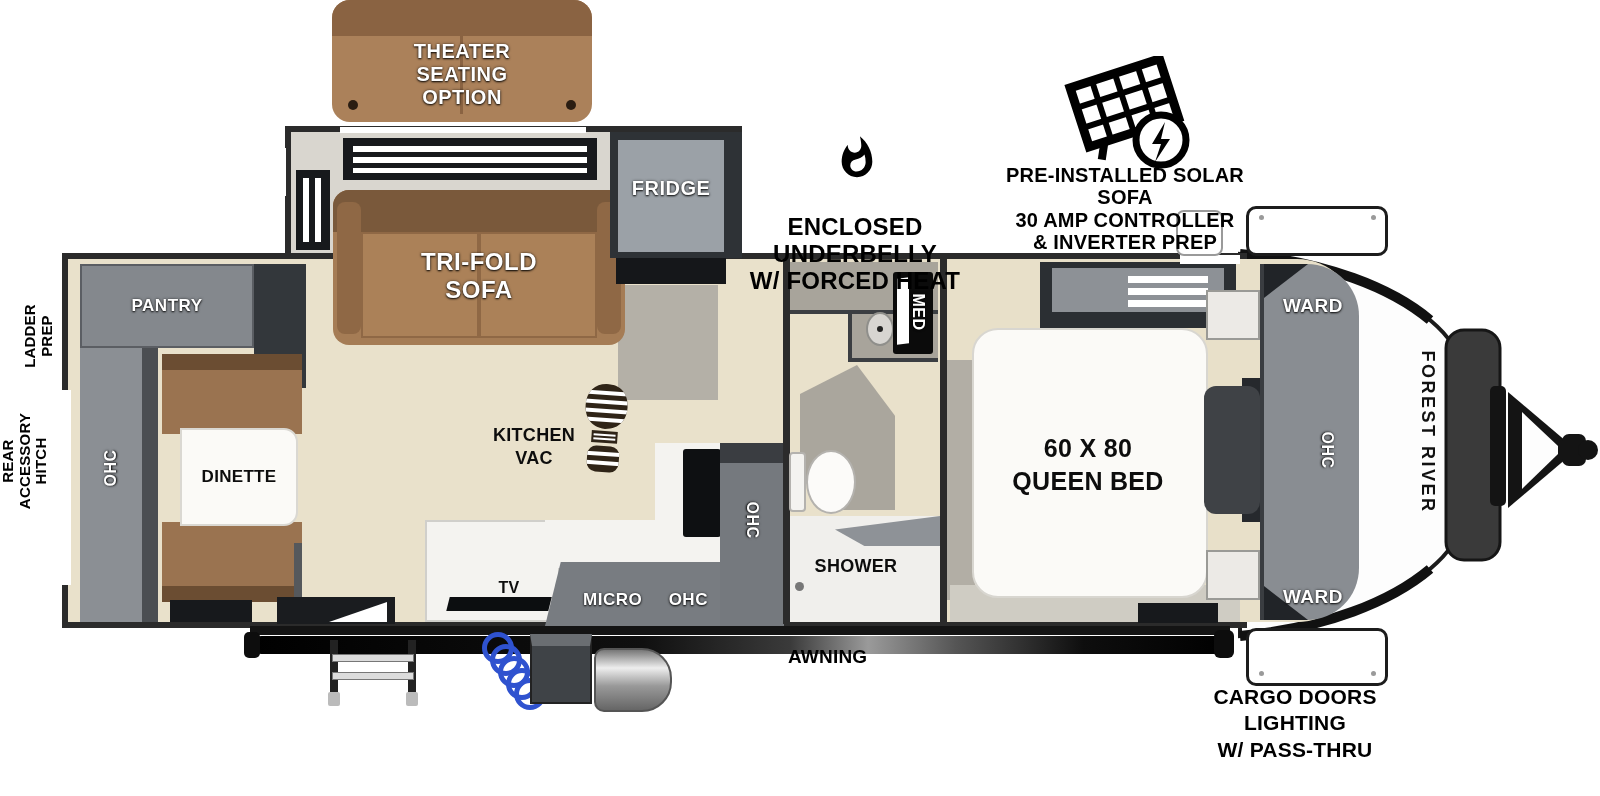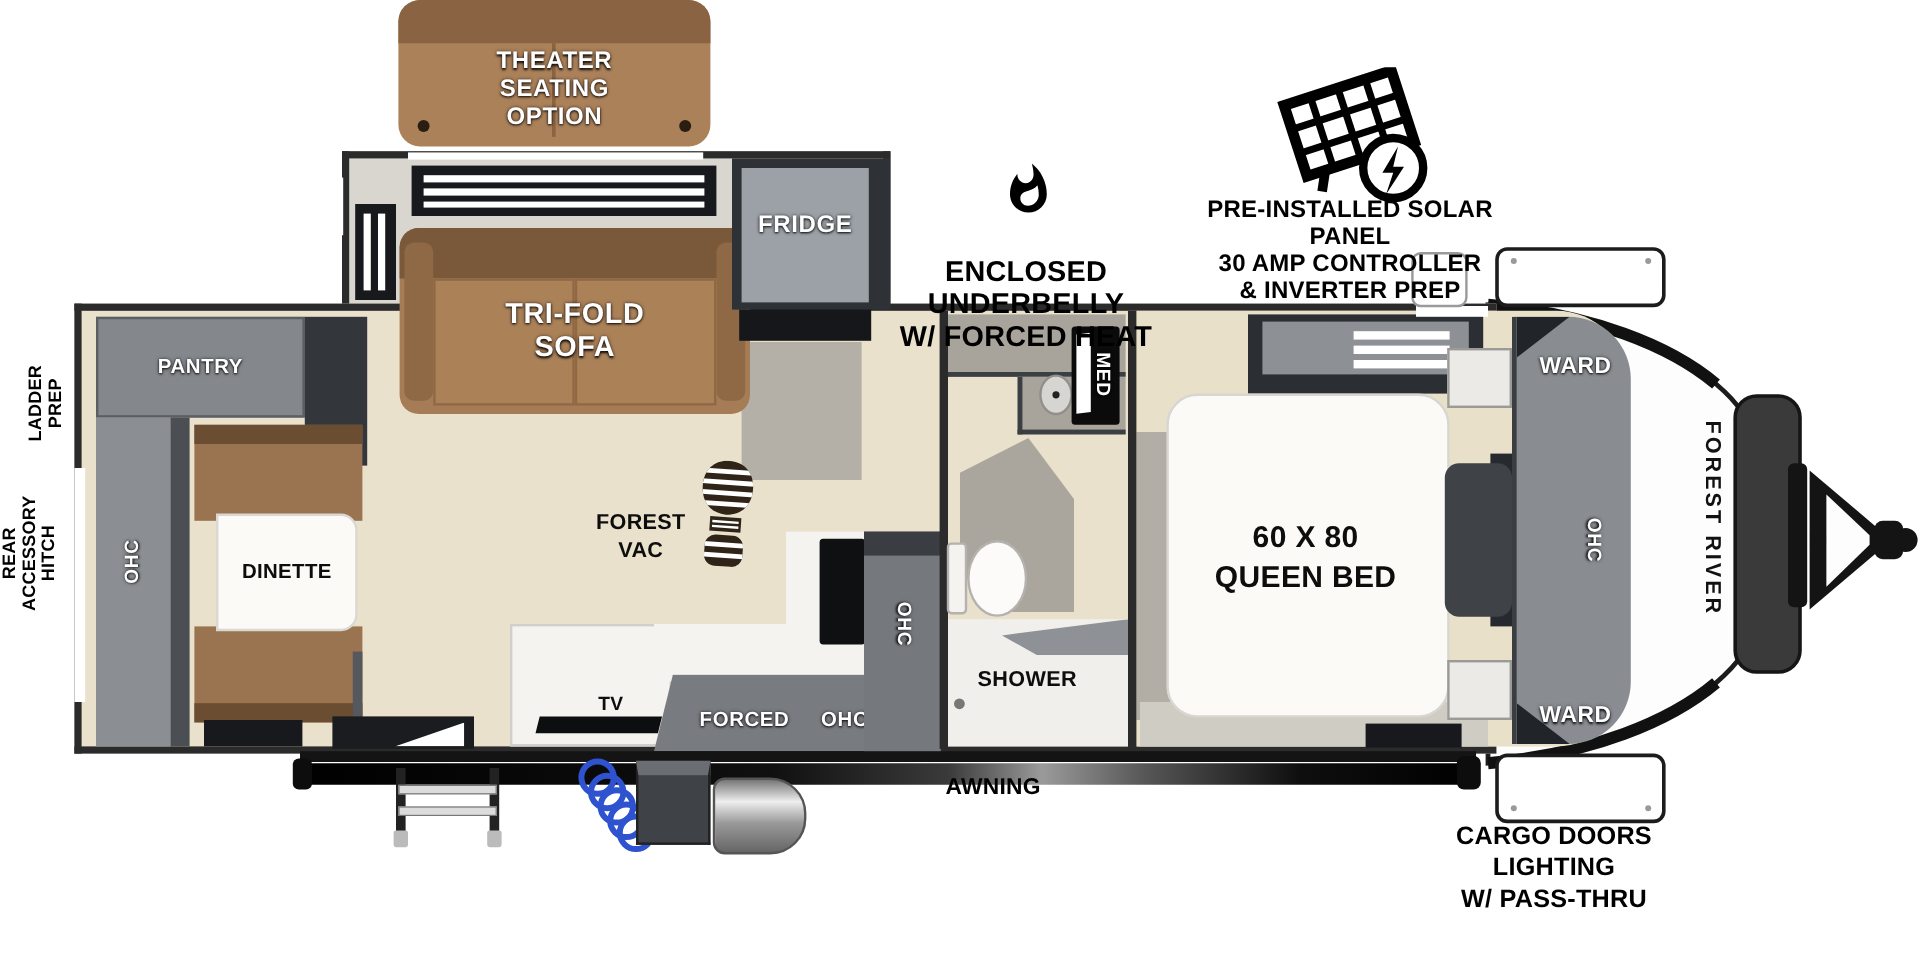--- a/index.html
+++ b/index.html
@@ -95,21 +95,21 @@
   </div>
 
   <div class="abs" style="left:610px;top:132px;width:132px;height:126px;background:#2e3236;"></div>
   <div class="abs" style="left:618px;top:140px;width:106px;height:112px;background:#9ba1a7;"></div>
   <div class="abs flabel" style="left:671px;top:188px;font-size:20px;">
       <span class="ctr abs">FRIDGE</span>
     </div>
   <div class="abs" style="left:616px;top:258px;width:110px;height:26px;background:#15171a;"></div>
 
   <div class="abs blabel center" style="left:478px;top:424px;width:112px;font-size:18px;line-height:1.25;">
-    <div>FOREST</div>
+    <div>KITCHEN</div>
     <div>VAC</div>
   </div>
   <svg class="abs" style="left:582px;top:384px;transform:rotate(4deg);" width="46" height="90" viewBox="0 0 46 90">
     <defs>
       <clipPath id="toeClip">
           <path d="M23 0 C35 0 44 8 44 22 C44 34 38 44 23 45 C8 44 2 34 2 22 C2 8 11 0 23 0 Z"></path>
         </clipPath>
       <clipPath id="heelClip">
           <rect x="7" y="62" width="32" height="26" rx="9"></rect>
         </clipPath>
@@ -128,21 +128,21 @@
     <g clip-path="url(#heelClip)">
       <rect x="0" y="68" width="46" height="4" fill="#fff"></rect>
         <rect x="0" y="77" width="46" height="4" fill="#fff"></rect>
     </g>
   </svg>
 
   <div class="abs" style="left:425px;top:520px;width:135px;height:102px;background:#f4f3f0;border:2px solid #d0cfcb;box-sizing:border-box;"></div>
   <div class="abs" style="left:545px;top:520px;width:175px;height:48px;background:#f4f3f0;"></div>
   <div class="abs" style="left:545px;top:562px;width:175px;height:64px;background:#787c81;clip-path:polygon(9% 0,100% 0,100% 100%,0 100%);"></div>
   <div class="abs flabel" style="left:583px;top:590px;font-size:17px;white-space:nowrap;">
-    <span>FORCED</span>
+    <span>MICRO</span>
     <span style="display:inline-block;width:16px;"></span>
     <span>OHC</span>
   </div>
   <div class="abs" style="left:655px;top:443px;width:70px;height:80px;background:#f4f3f0;"></div>
   <div class="abs" style="left:683px;top:449px;width:38px;height:88px;background:#0e1012;border-radius:3px;"></div>
   <div class="abs" style="left:720px;top:443px;width:64px;height:184px;background:#75797e;border-top:20px solid #3a3d41;box-sizing:border-box;"></div>
   <div class="abs flabel rot-cw" style="left:752px;top:520px;font-size:16px;">OHC</div>
   <div class="abs blabel" style="left:509px;top:588px;font-size:16px;">
       <span class="ctr abs">TV</span>
     </div>
@@ -266,21 +266,21 @@
       <line x1="67" y1="18" x2="67" y2="80" stroke="#000" stroke-width="6"></line>
       <line x1="91" y1="18" x2="91" y2="80" stroke="#000" stroke-width="6"></line>
       <line x1="20" y1="39" x2="114" y2="39" stroke="#000" stroke-width="6"></line>
       <line x1="20" y1="60" x2="114" y2="60" stroke="#000" stroke-width="6"></line>
       <line x1="36" y1="80" x2="28" y2="96" stroke="#000" stroke-width="8"></line>
     </g>
     <circle cx="103" cy="84" r="25" fill="#fff" stroke="#000" stroke-width="7"></circle>
     <path d="M107 66 l-13 22 h9 l-6 18 15 -23 h-9 z" fill="#000"></path>
   </svg>
   <div class="abs ann center" style="left:985px;top:164px;width:280px;font-size:20px;">
-    <div>PRE-INSTALLED SOLAR PANEL</div>
+    <div>PRE-INSTALLED SOLAR SOFA</div>
     <div>30 AMP CONTROLLER</div>
     <div>&amp; INVERTER PREP</div>
   </div>
 
   <div class="abs ann center" style="left:1185px;top:684px;width:220px;font-size:21px;line-height:1.25;">
     <div>CARGO DOORS</div>
     <div>LIGHTING</div>
     <div>W/ PASS-THRU</div>
   </div>
 

